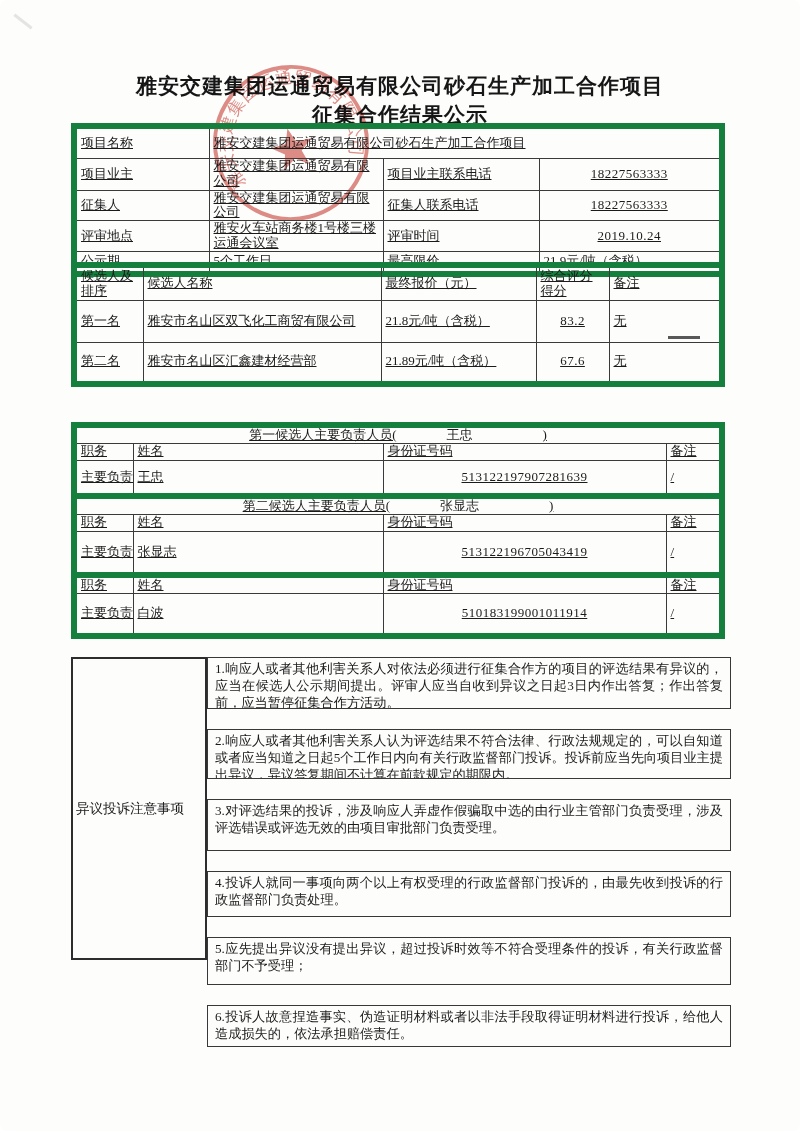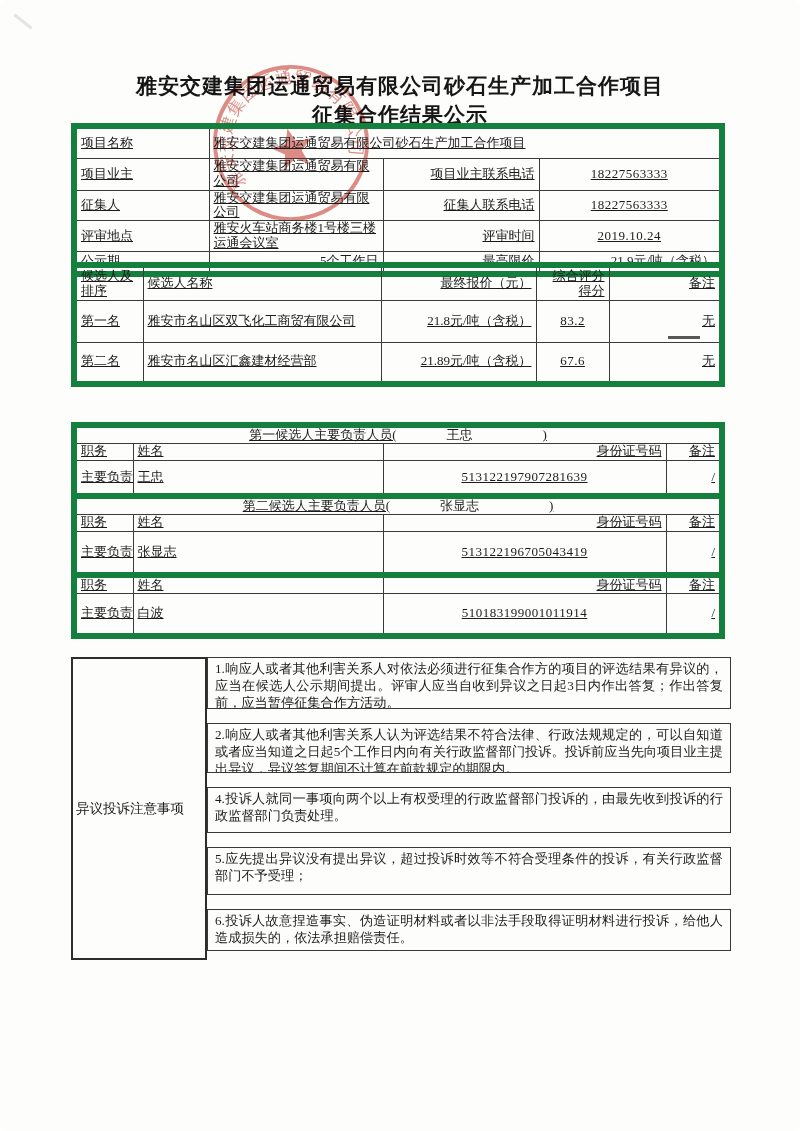--- a/index.html
+++ b/index.html
@@ -14,38 +14,38 @@
   }
   table.seg{
     position:absolute;left:71px;border-collapse:collapse;table-layout:fixed;
     border:6px solid #15803d;background:transparent;text-decoration:underline;
   }
   table.seg td{
     border:1px solid #3a3a3a;padding:0 4px;font-size:13px;line-height:1.15;
     vertical-align:middle;overflow:hidden;
   }
   td.lab{text-align:left;}
-  td.ctr{text-align:right;}
+  td.ctr{text-align:left;}
   td.lft{text-align:left;}
   td.num{text-align:center;font-size:14.5px;letter-spacing:.5px;}
   td.wrapv{font-size:12.8px;line-height:1.12;padding:1px 3px;}
   td.name-head{padding-left:22px;}
   td.role{font-size:11.8px;white-space:nowrap;padding:0 1px;text-align:center;}
   td.banner{text-align:center;font-size:13px;border-left:1px solid #3a3a3a;border-right:1px solid #3a3a3a;}
   .banner .b-name{display:inline-block;margin:0 70px 0 50px;}
   
   .notice{position:absolute;left:71px;top:657px;width:660px;height:303px;}
   .notice-label{
     position:absolute;left:0;top:0;width:136px;height:303px;box-sizing:border-box;
     border:2px solid #2d2d2d;display:flex;align-items:center;
     font-size:13.5px;padding-left:3px;
   }
   .notice-items{position:absolute;left:136px;top:0;width:524px;}
   .notice-item{
-    box-sizing:border-box;border:1.5px solid #383838;margin-bottom:14px;
+    box-sizing:border-box;border:1.5px solid #383838;margin-bottom:20px;
     font-size:13.2px;line-height:1.3;padding:2px 7px 0 7px;text-align:justify;
     overflow:hidden;background:transparent;
   }
   
   .stamp{position:absolute;left:206px;top:58px;opacity:.62;mix-blend-mode:multiply;pointer-events:none;}
   
   .artifact-1{position:absolute;left:668px;top:336px;width:32px;height:2.5px;background:#2e2e2e;opacity:.8;}
   .artifact-2{position:absolute;left:12px;top:20px;width:22px;height:3px;background:#9a9a9a;opacity:.25;transform:rotate(38deg);}
 </style>
 </head>
@@ -218,20 +218,21 @@
       <td class="ctr">/</td>
     </tr>
   </tbody>
     </table>
 
   <div class="notice">
     <div class="notice-label">异议投诉注意事项</div>
     <div class="notice-items">
       <div class="notice-item" style="height:52px">1.响应人或者其他利害关系人对依法必须进行征集合作方的项目的评选结果有异议的，应当在候选人公示期间提出。评审人应当自收到异议之日起3日内作出答复；作出答复前，应当暂停征集合作方活动。</div>
       <div class="notice-item" style="height:50px">2.响应人或者其他利害关系人认为评选结果不符合法律、行政法规规定的，可以自知道或者应当知道之日起5个工作日内向有关行政监督部门投诉。投诉前应当先向项目业主提出异议，异议答复期间不计算在前款规定的期限内。</div>
+      <div class="notice-item" style="height:52px">3.对评选结果的投诉，涉及响应人弄虚作假骗取中选的由行业主管部门负责受理，涉及评选错误或评选无效的由项目审批部门负责受理。</div>
       <div class="notice-item" style="height:46px">4.投诉人就同一事项向两个以上有权受理的行政监督部门投诉的，由最先收到投诉的行政监督部门负责处理。</div>
       <div class="notice-item" style="height:48px">5.应先提出异议没有提出异议，超过投诉时效等不符合受理条件的投诉，有关行政监督部门不予受理；</div>
       <div class="notice-item" style="height:42px">6.投诉人故意捏造事实、伪造证明材料或者以非法手段取得证明材料进行投诉，给他人造成损失的，依法承担赔偿责任。</div>
     </div>
   </div>
 
   <div class="artifact-1"></div>
   <div class="artifact-2"></div>
 
 </div>

